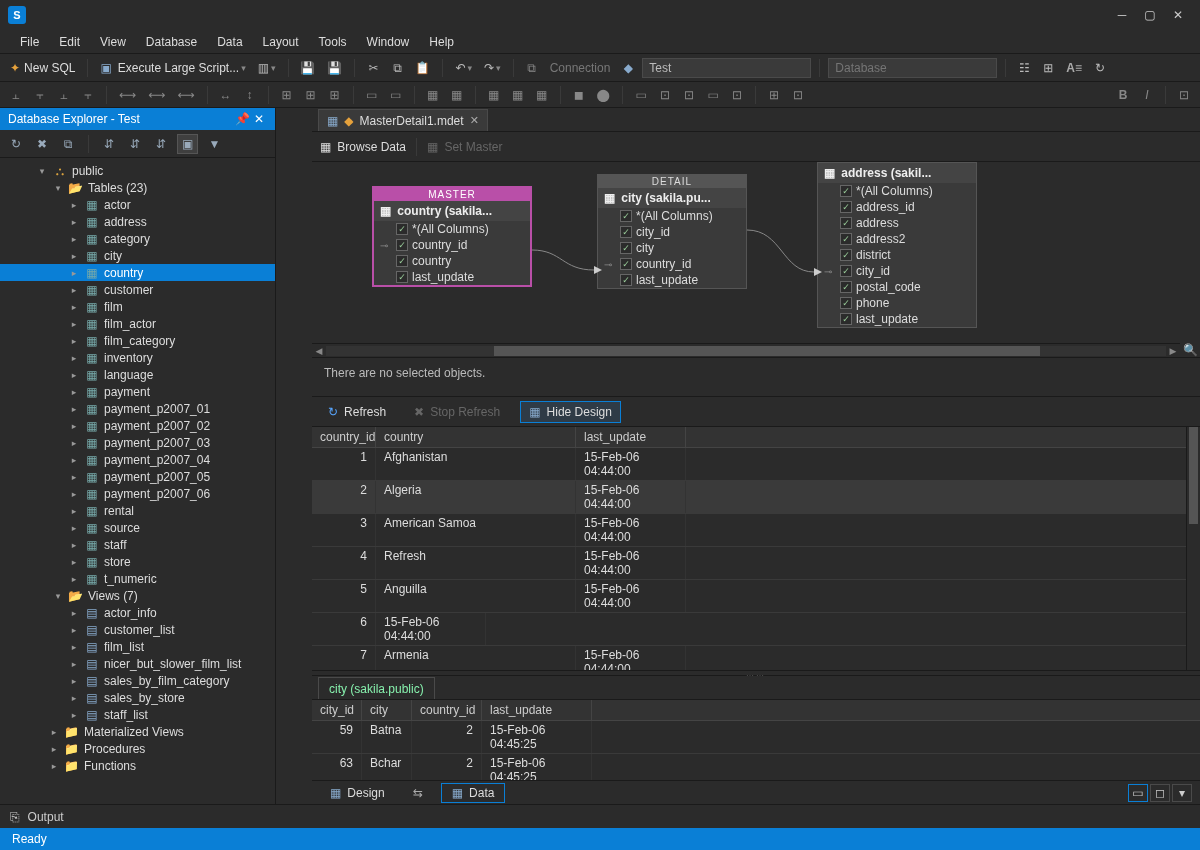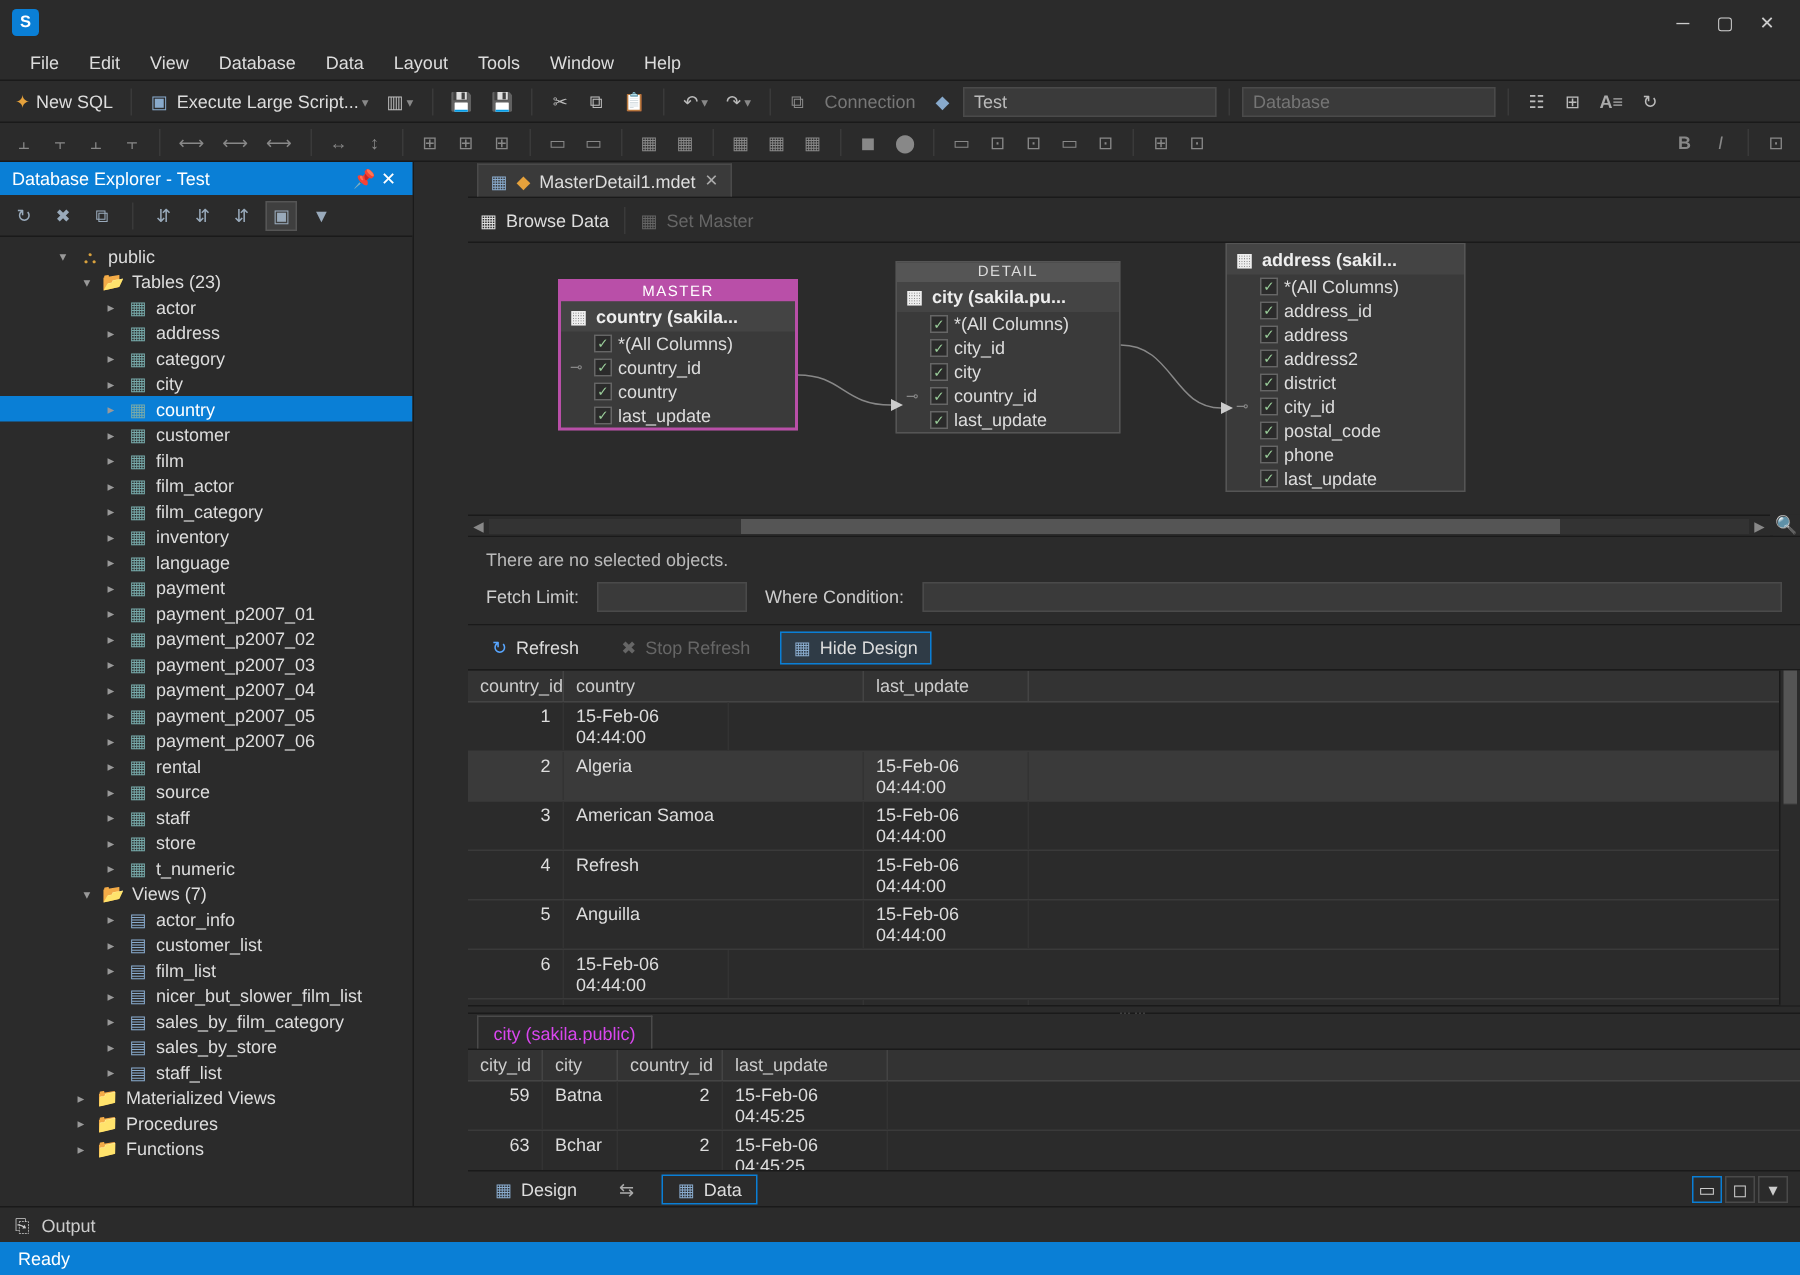--- a/index.html
+++ b/index.html
@@ -72,21 +72,21 @@
 .grid-inner{min-width:100%;}
 .ghead{display:flex;background:#333;border-bottom:1px solid #444;}
 .gcol{padding:3px 8px;border-right:1px solid #444;color:#ccc;font-size:12px;}
 .grow{display:flex;border-bottom:1px solid #3a3a3a;}
 .grow.sel{background:#3a3a3a;}
 .gcell{padding:2px 8px;border-right:1px solid #333;color:#ddd;font-size:12px;}
 .c-num{text-align:right;}
 .splitter{height:6px;background:#2b2b2b;border-top:1px solid #1a1a1a;border-bottom:1px solid #1a1a1a;cursor:row-resize;position:relative;}
 .splitter::after{content:"⋯⋯";position:absolute;left:50%;transform:translateX(-50%);color:#555;font-size:8px;letter-spacing:2px;}
 .detail-tabs{height:24px;background:#2b2b2b;border-bottom:1px solid #1a1a1a;display:flex;align-items:flex-end;padding-left:6px;}
-.detail-tab{height:22px;border:1px solid #4a4a4a;border-bottom:none;padding:0 10px;display:flex;align-items:center;color:#d946ef;background:#2b2b2b;cursor:pointer;}
+.detail-tab{height:22px;border:1px solid #4a4a4a;border-bottom:none;padding:0 10px;display:flex;align-items:center;color:#86efac;background:#2b2b2b;cursor:pointer;}
 .footer-tabs{height:24px;background:#2b2b2b;border-top:1px solid #1a1a1a;display:flex;align-items:center;padding:0 8px;gap:8px;}
 .ftab{display:flex;align-items:center;gap:6px;color:#ddd;padding:2px 10px;cursor:pointer;}
 .ftab.active{border:1px solid #0a7fd6;}
 .ftab .swap{color:#aaa;}
 .footer-tabs .spacer{flex:1;}
 .view-toggle{display:flex;gap:2px;}
 .view-toggle .vt{width:20px;height:18px;border:1px solid #0a7fd6;display:flex;align-items:center;justify-content:center;cursor:pointer;color:#ccc;}
 .view-toggle .vt.inactive{border-color:#4a4a4a;}
 .output-bar{height:24px;background:#2b2b2b;border-top:1px solid #1a1a1a;display:flex;align-items:center;padding:0 10px;gap:8px;color:#ccc;cursor:pointer;}
 .statusbar{height:22px;background:#0a7fd6;color:#fff;display:flex;align-items:center;padding:0 12px;font-size:12px;}
@@ -626,26 +626,20 @@
         <div class="track">
             <div class="thumb"></div>
           </div>
         <div class="arrow">▶</div>
       </div>
       <div class="mag canvas-scroll" style="left:auto;right:0;width:18px;border:none;justify-content:center;">🔍</div>
     </div>
 
     <div class="props">
       <div class="msg">There are no selected objects.</div>
-      <div class="row">
-        <label>Fetch Limit:</label>
-        <input style="width: 100px;" value="">
-        <label>Where Condition:</label>
-        <input style="flex: 1 1 0%;" value="">
-      </div>
     </div>
 
     <div class="results">
       <div class="res-toolbar">
         <div class="res-btn">
             <span style="color:#58a6ff;">↻</span>
             <span>Refresh</span>
           </div>
         <div class="res-btn disabled">
             <span>✖</span>
@@ -659,20 +653,21 @@
       <div class="grid-container">
         <div class="grid" id="mastergrid">
             <div class="grid-inner">
               <div class="ghead">
                 <div class="gcol" style="width:64px">country_id</div>
                 <div class="gcol" style="width:200px">country</div>
                 <div class="gcol" style="width:110px">last_update</div>
               </div>
               <div class="grow">
                 <div class="gcell c-num" style="width:64px">1</div>
+                <div class="gcell" style="width:200px">Afghanistan</div>
                 <div class="gcell" style="width:110px">15-Feb-06 04:44:00</div>
               </div>
               <div class="grow sel">
                 <div class="gcell c-num" style="width:64px">2</div>
                 <div class="gcell" style="width:200px">Algeria</div>
                 <div class="gcell" style="width:110px">15-Feb-06 04:44:00</div>
               </div>
               <div class="grow">
                 <div class="gcell c-num" style="width:64px">3</div>
                 <div class="gcell" style="width:200px">American Samoa</div>

